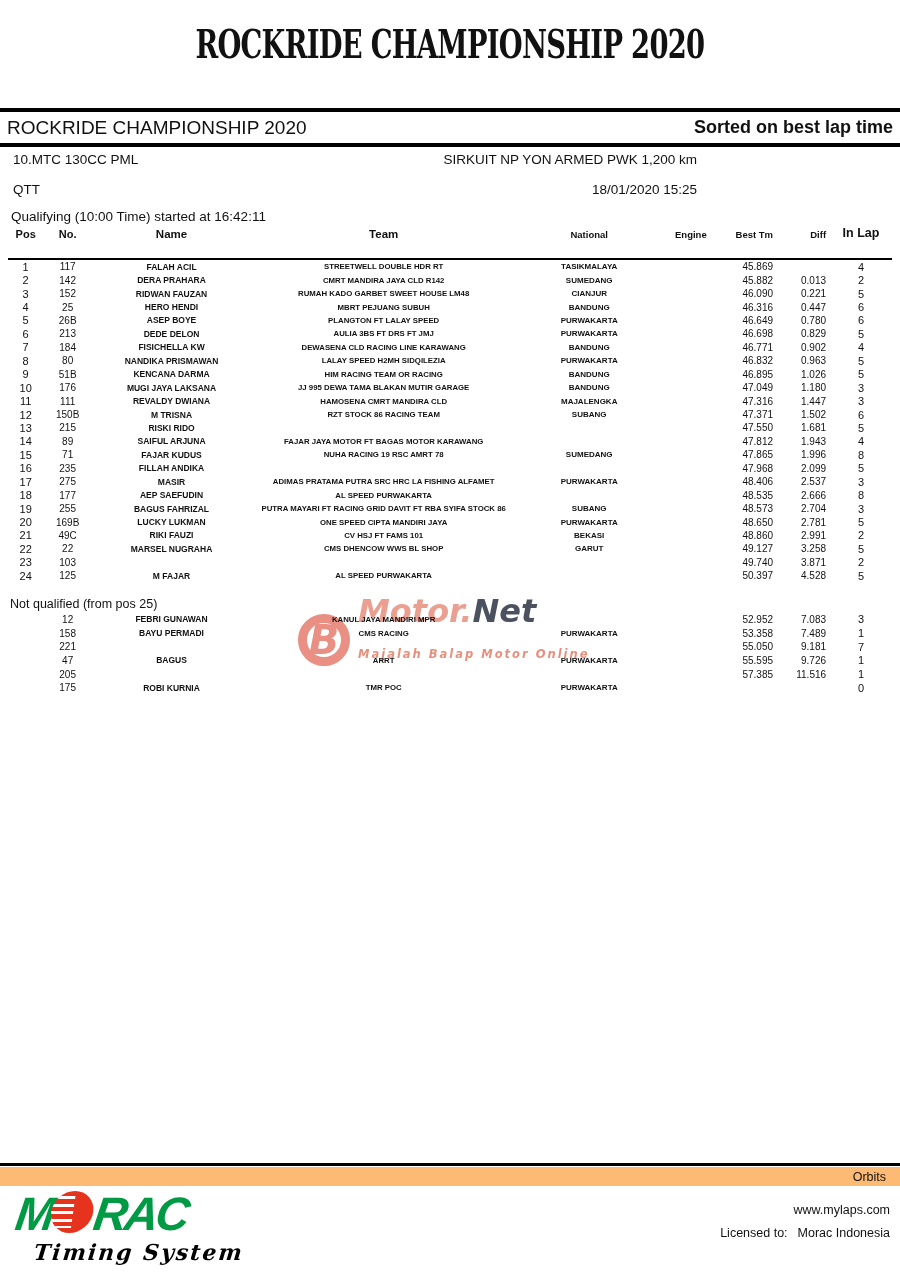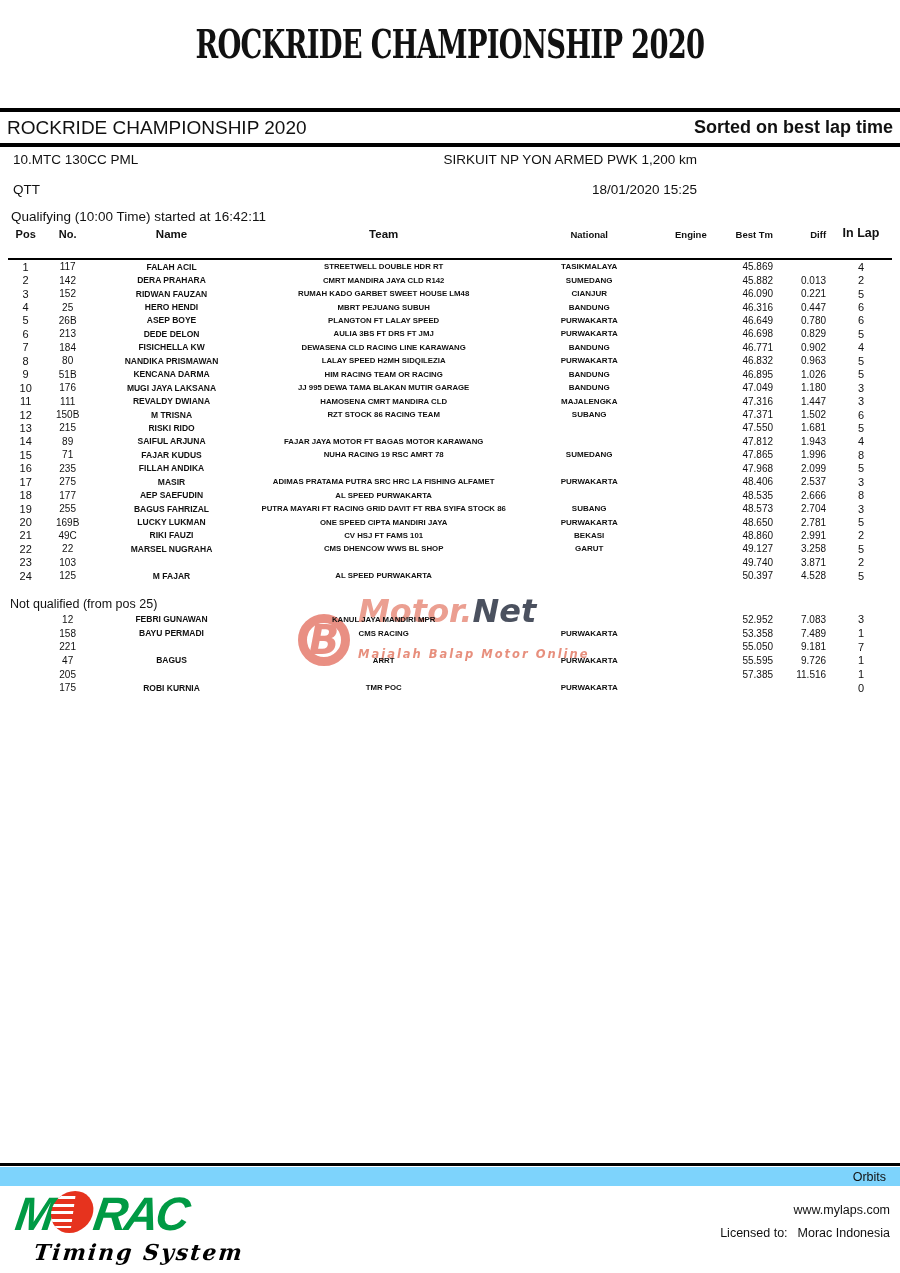--- a/index.html
+++ b/index.html
@@ -484,21 +484,21 @@
           <div class="td c-national">PURWAKARTA</div>
           <div class="td c-engine"></div>
           <div class="td c-best"></div>
           <div class="td c-diff"></div>
           <div class="td c-inlap">0</div>
         </div>
       </div>
   </div>
 
   <div class="footer-rule"></div>
-  <div class="orbits-bar" style="background: #7dd3fc;">
+  <div class="orbits-bar" style="background: #fdba74;">
     <span>Orbits</span>
   </div>
 
   <div class="logo">
     <div class="logo-word">
       <span class="logo-letter" style="color: rgb(0, 154, 68);">M</span>
       <span class="logo-ball" style="background: rgb(230, 51, 30);"></span>
       <span class="logo-letter" style="color: rgb(0, 154, 68);">RAC</span>
     </div>
     <div class="logo-tagline">Timing System</div>

